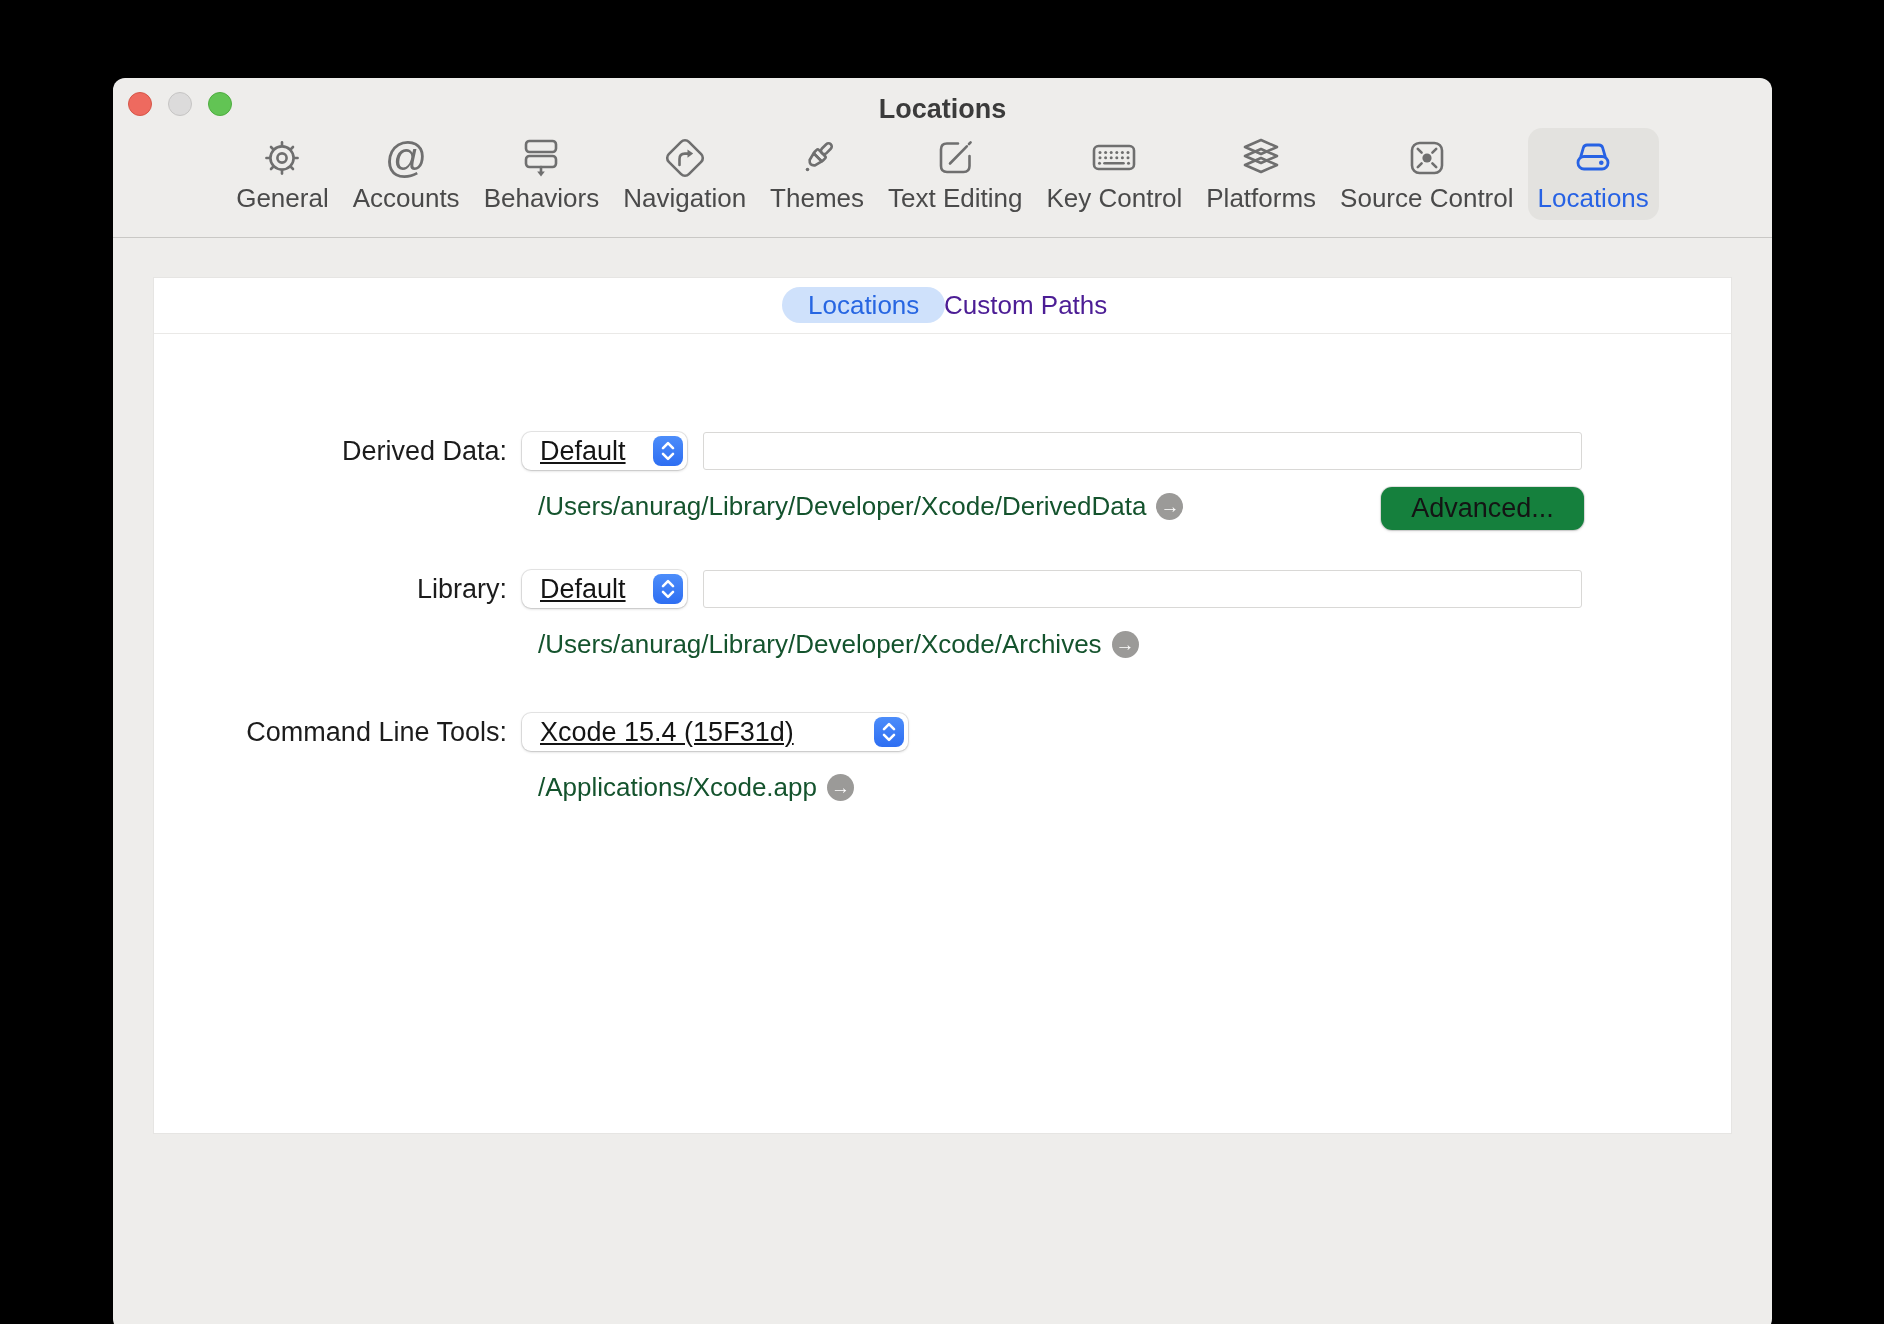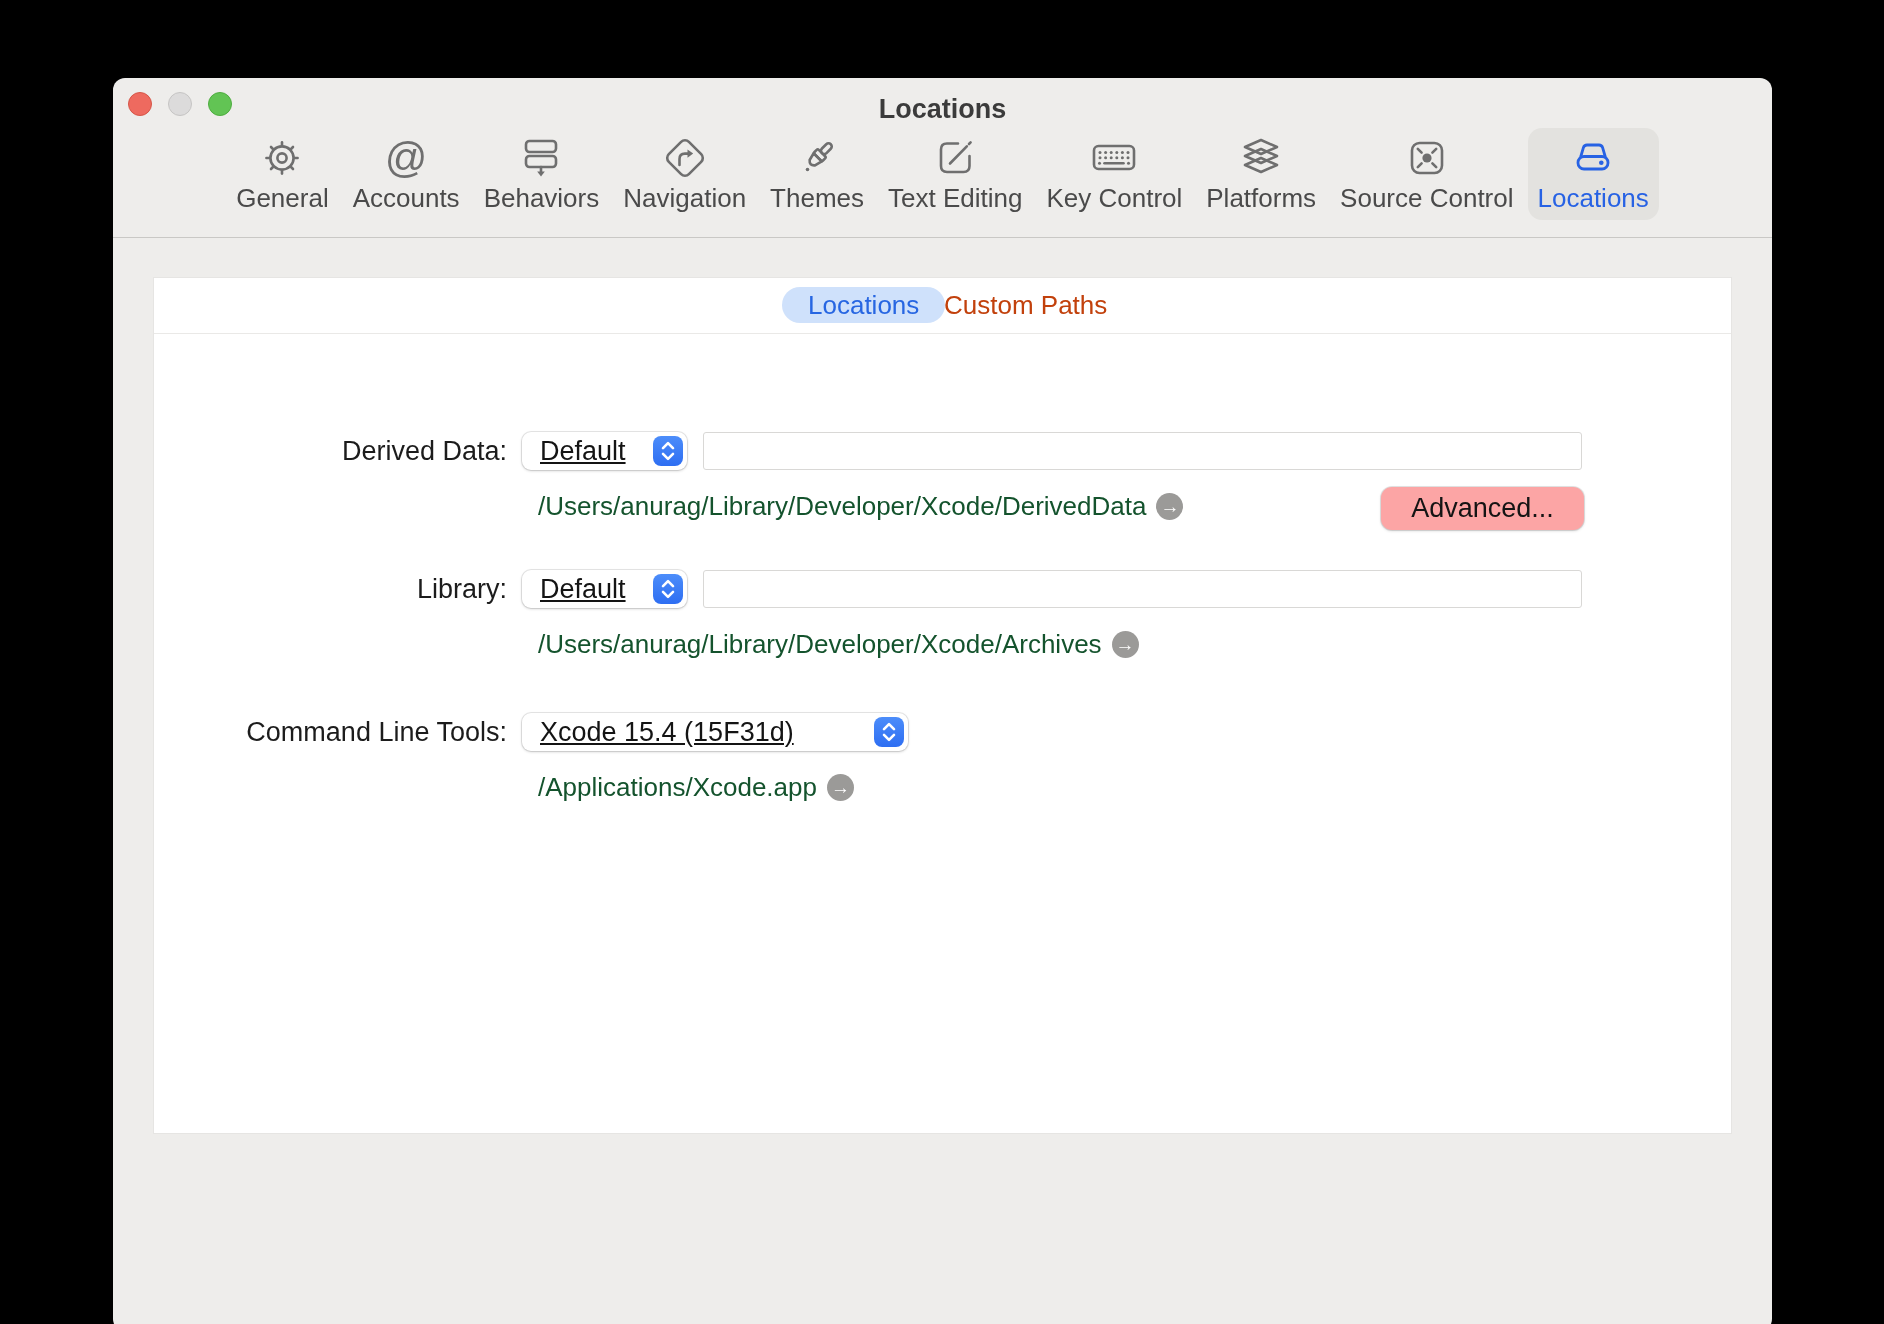--- a/index.html
+++ b/index.html
@@ -26,35 +26,35 @@
   .b-stroke{fill:none;stroke:#2762e4;stroke-width:2.8;stroke-linecap:round;stroke-linejoin:round;}
   .b-fill{fill:#2762e4;stroke:none;}
   .at-glyph{font-size:42px;color:#6f6f6f;line-height:42px;}
   
   .panel{position:absolute;left:40px;top:199px;width:1579px;height:857px;background:#fff;
     border:1px solid #e6e5e3;box-sizing:border-box;}
   .seg-header{position:relative;height:55px;border-bottom:1px solid #eae9e7;}
   .seg-pill{position:absolute;left:628px;top:9px;height:36px;padding:0 26px;background:#cfe1fb;border-radius:18px;
     display:flex;align-items:center;font-size:26px;color:#2766e2;}
   .seg-plain{position:absolute;left:782px;top:9px;height:36px;padding:0 8px;display:flex;align-items:center;
-    font-size:26px;color:#c2410c;text-align:right;}
+    font-size:26px;color:#4c1d95;text-align:right;}
   .content{position:relative;}
   .form-label{position:absolute;width:353px;left:0;text-align:right;font-size:27px;color:#1c1c1c;line-height:38px;}
   .popup{position:absolute;height:38px;background:#fff;border-radius:9px;box-sizing:border-box;
     box-shadow:0 0 0 1px rgba(0,0,0,.09), 0 1px 3px rgba(0,0,0,.18);
     display:flex;align-items:center;padding-left:18px;font-size:27px;color:#141414;text-decoration:underline;}
   .caps{position:absolute;right:4px;top:4px;width:30px;height:30px;border-radius:8px;
     background:linear-gradient(#4c8dfa,#2e6ef2);display:flex;align-items:center;justify-content:center;}
   .tfield{position:absolute;height:38px;background:#fff;border:1px solid #d9d8d6;border-radius:3px;
     box-sizing:border-box;font-size:26px;padding:0 10px;color:#1c1c1c;outline:none;}
   .path-row{position:absolute;display:flex;align-items:center;gap:10px;height:32px;}
   .path-text{font-size:26px;color:#14532d;}
   .arrow-dot{width:27px;height:27px;border-radius:50%;background:#9b9a98;color:#fff;display:flex;
     align-items:center;justify-content:center;font-size:19px;font-weight:700;line-height:1;}
-  .adv-btn{position:absolute;left:1227px;top:153px;width:203px;height:43px;background:#fca5a5;border-radius:11px;
+  .adv-btn{position:absolute;left:1227px;top:153px;width:203px;height:43px;background:#15803d;border-radius:11px;
     box-shadow:0 0 0 1px rgba(0,0,0,.10), 0 1px 3px rgba(0,0,0,.16);font-size:27px;color:#141414;
     display:flex;align-items:center;justify-content:center;border:none;}
 </style>
 </head>
 <body>
 
 <div class="window">
   <div class="chrome">
     <div class="lights">
       <div class="light close"></div>

